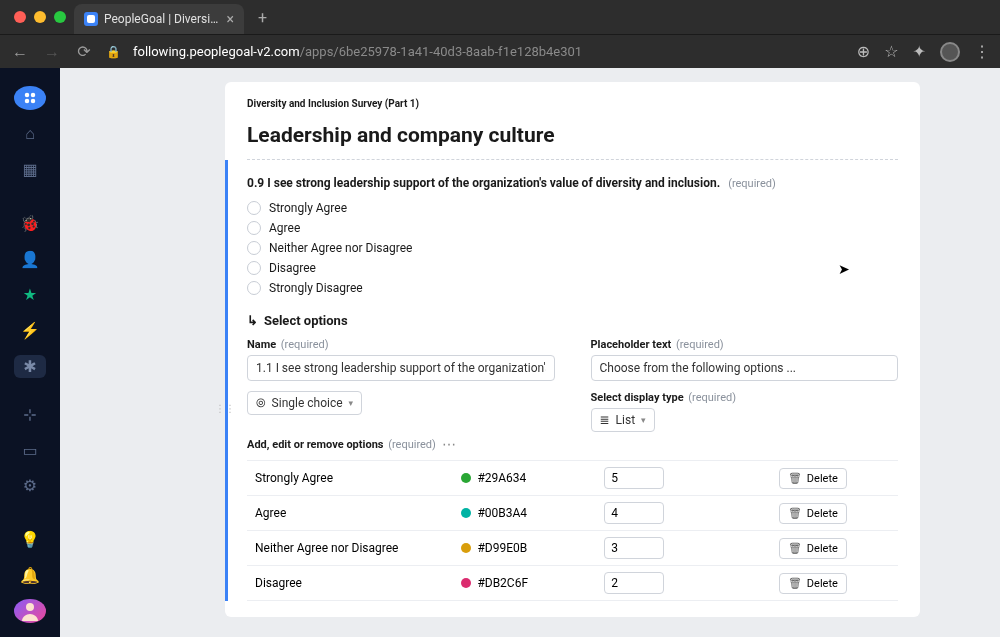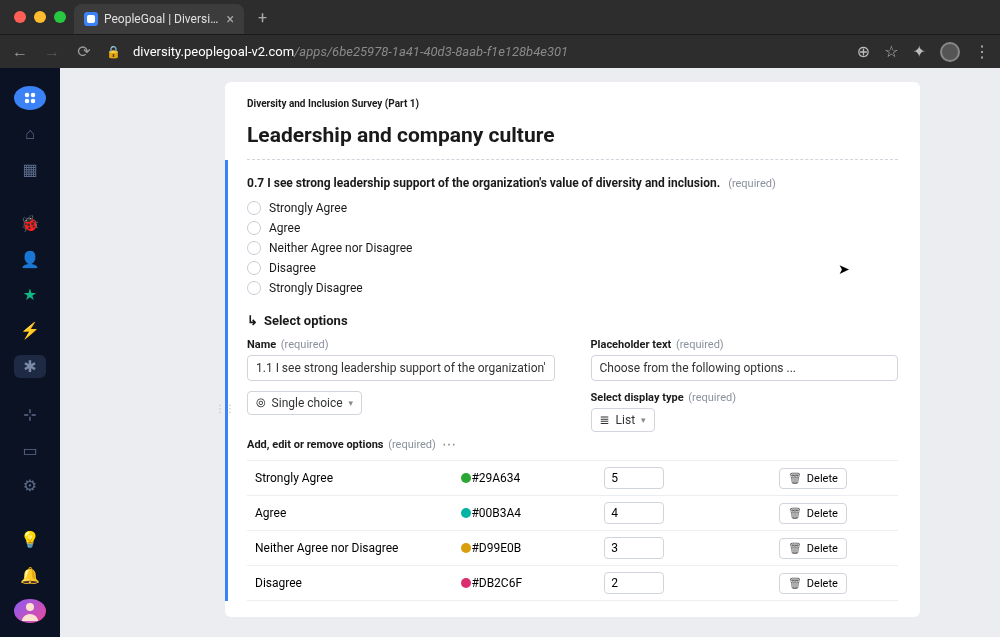--- a/index.html
+++ b/index.html
@@ -17,21 +17,21 @@
 .tab-icon { width: 14px; height: 14px; background: #3b82f6; border-radius: 3px; display:flex; align-items:center; justify-content:center; }
 .tab-icon::after { content:""; width:8px; height:8px; background:#fff; border-radius:2px; }
 .tab-title { flex: 1; white-space: nowrap; overflow: hidden; text-overflow: ellipsis; }
 .tab-close { color: #aaa; font-size: 14px; }
 .new-tab { color: #aaa; font-size: 16px; padding: 0 6px; }
 .addr-bar { display: flex; align-items: center; height: 34px; padding: 0 10px; gap: 12px; background: #2d2d2d; border-top: 1px solid #1a1a1a; }
 .nav-btn { color: #9a9a9a; font-size: 16px; width: 20px; text-align: center; }
 .nav-btn.disabled { color: #555; }
 .lock { color: #9a9a9a; font-size: 12px; }
 .url { color: #fff; font-size: 13px; }
-.url .path { color: #8a8a8a; font-style: italic; }
+.url .path { color: #8a8a8a; }
 .addr-right { margin-left: auto; display: flex; gap: 14px; align-items: center; color: #bbb; }
 .avatar-chip { width: 20px; height: 20px; border-radius: 50%; background: #555; border:2px solid #888; }
 
 
 .app { display: flex; height: 569px; background: #ebedf0; }
 .sidebar { width: 60px; background: #0b1224; display: flex; flex-direction: column; align-items: center; padding-top: 18px; gap: 12px; }
 .logo { width: 32px; height: 32px; border-radius: 50%; background: #3b82f6; display:flex; align-items:center; justify-content:center; color:#fff; font-size:14px; }
 .sb-icon { width: 32px; height: 32px; display: flex; align-items: center; justify-content: center; border-radius: 6px; color: #5c6b8a; font-size: 16px; }
 .sb-icon.active { background: #1e2a44; color: #7a8aa8; }
 .sb-sep { flex: 1; }
@@ -63,21 +63,21 @@
 .select-btn { display:inline-flex; align-items:center; gap:6px; border:1px solid #d0d4db; border-radius:4px; padding:4px 8px; font-size:12px; color:#333; background:#fff; width:fit-content; }
 .chev { font-size:9px; color:#888; }
 
 .opts-header { display:flex; align-items:center; margin-top:2px; }
 .more-btn { color:#888; font-size:14px; padding:2px 6px; }
 
 .opt-table { width:100%; margin-top:6px; font-size:12px; }
 .opt-head { display:grid; grid-template-columns: 1.3fr 0.9fr 1.1fr 0.7fr; padding:6px 8px; font-weight:700; color:#1a1a1a; font-size:11px; }
 .opt-row { display:grid; grid-template-columns: 1.3fr 0.9fr 1.1fr 0.7fr; align-items:center; padding:6px 8px; border-bottom:1px solid #eceef2; min-height:28px; }
 .opt-row:first-of-type { border-top:1px solid #eceef2; }
-.color-cell { display:flex; align-items:center; }
+.color-cell { display:flex; align-items:center; gap:6px; }
 .dot { width:10px; height:10px; border-radius:50%; }
 .num-input { border:1px solid #d0d4db; border-radius:4px; padding:3px 6px; width:60px; font-size:12px; }
 .del-btn { display:inline-flex; align-items:center; gap:5px; border:1px solid #d0d4db; border-radius:4px; padding:3px 8px; font-size:11px; background:#fff; }
 .trash { font-size:11px; color:#555; }
 
 .drag-handle { position:absolute; left:155px; top:335px; color:#bbb; font-size:10px; }
 </style>
 </head>
 <body>
 
@@ -94,21 +94,21 @@
       <span class="tab-close">×</span>
     </div>
     <div class="new-tab">+</div>
   </div>
   <div class="addr-bar">
     <span class="nav-btn">←</span>
     <span class="nav-btn disabled">→</span>
     <span class="nav-btn">⟳</span>
     <span class="lock">🔒</span>
     <span class="url">
-      <span>diversity.peoplegoal-v2.com</span><span class="path">/apps/6be25978-1a41-40d3-8aab-f1e128b4e301</span>
+      <span>following.peoplegoal-v2.com</span><span class="path">/apps/6be25978-1a41-40d3-8aab-f1e128b4e301</span>
     </span>
     <div class="addr-right">
       <span>⊕</span>
       <span>☆</span>
       <span>✦</span>
       <div class="avatar-chip"></div>
       <span>⋮</span>
     </div>
   </div>
 </div>
@@ -150,21 +150,21 @@
     <span class="cursor">➤</span>
     <span class="drag-handle">⋮⋮</span>
 
     <div class="card">
       <div class="survey-title">Diversity and Inclusion Survey (Part 1)</div>
       <div class="section-title">Leadership and company culture</div>
       <div class="dotted"></div>
 
       <div class="q-block">
         <div>
-          <span class="q-text">0.7 I see strong leadership support of the organization's value of diversity and inclusion.</span>
+          <span class="q-text">0.9 I see strong leadership support of the organization's value of diversity and inclusion.</span>
           <span class="q-req">(required)</span>
         </div>
         <div class="radio-list">
           <div class="radio-item">
               <span class="radio-dot"></span>
               <span>Strongly Agree</span>
             </div>
           <div class="radio-item">
               <span class="radio-dot"></span>
               <span>Agree</span>

